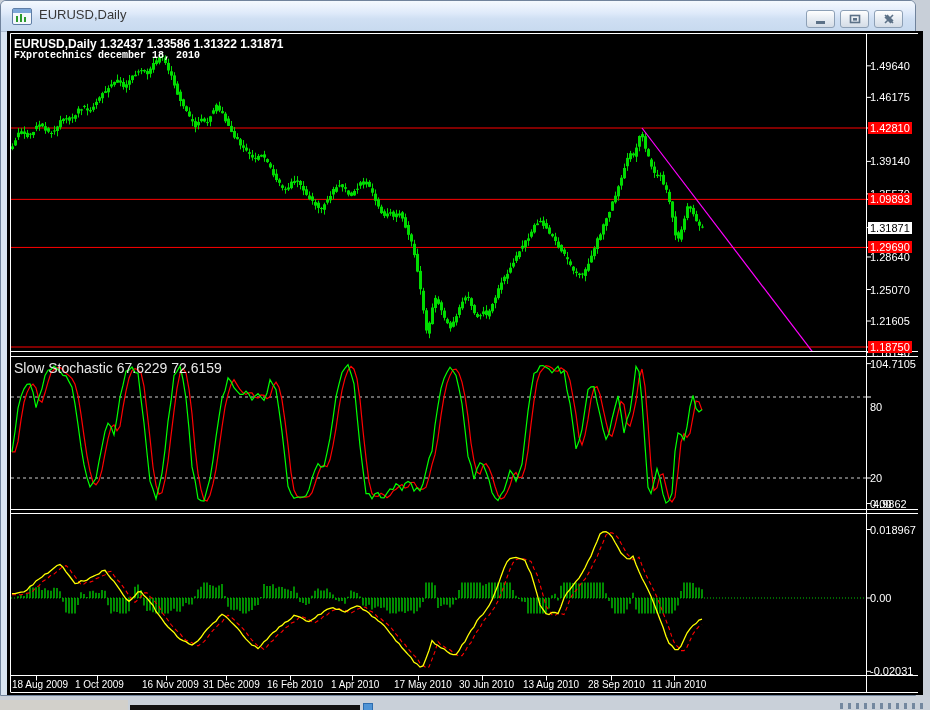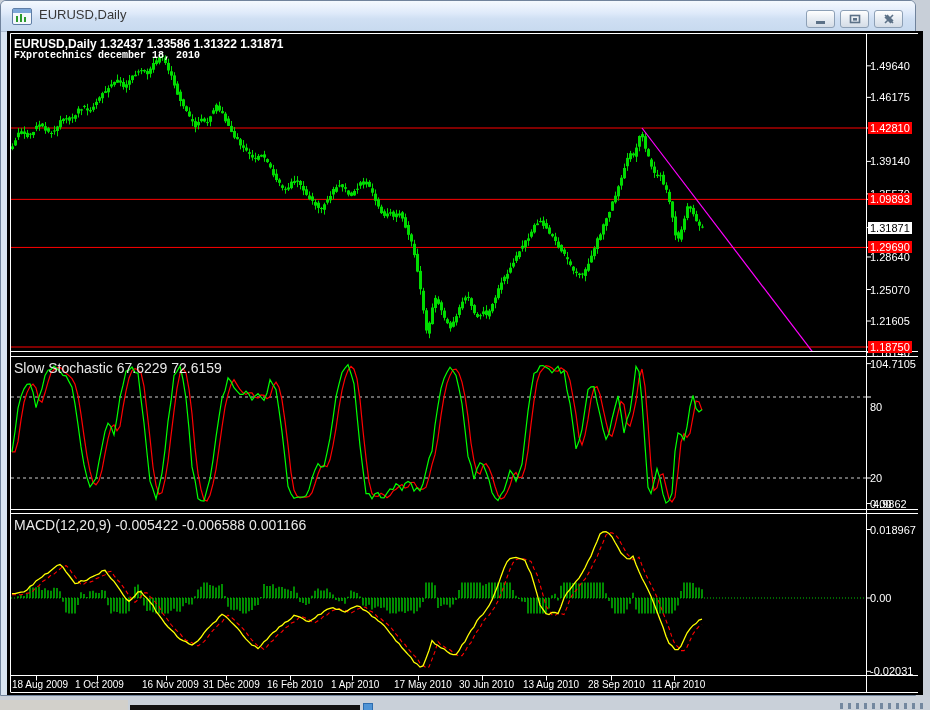--- a/index.html
+++ b/index.html
@@ -832,21 +832,20 @@
     <line x1="482.5" y1="675.5" x2="482.5" y2="680.5" stroke="#ffffff" stroke-width="1"></line>
     <line x1="546.5" y1="675.5" x2="546.5" y2="680.5" stroke="#ffffff" stroke-width="1"></line>
     <line x1="611.5" y1="675.5" x2="611.5" y2="680.5" stroke="#ffffff" stroke-width="1"></line>
     <line x1="674.5" y1="675.5" x2="674.5" y2="680.5" stroke="#ffffff" stroke-width="1"></line>
   </svg>
 
 <div id="labels">
   <div class="ohlc">EURUSD,Daily  1.32437 1.33586 1.31322 1.31871</div>
   <div class="wmark">FXprotechnics december 18, 2010</div>
   <div class="ind-label" style="top:360px">Slow Stochastic 67.6229 72.6159</div>
-  <div class="ind-label" style="top:517px">MACD(12,20,9) -0.005422 -0.006588 0.001166</div>
   <div id="axis-labels">
       <div class="axlab" style="top: 59.8px;">1.49640</div>
       <div class="axlab" style="top: 91.4px;">1.46175</div>
       <div class="axlab" style="top: 155.4px;">1.39140</div>
       <div class="axlab" style="top: 187.9px;">1.35570</div>
       <div class="axlab" style="top: 251px;">1.28640</div>
       <div class="axlab" style="top: 283.5px;">1.25070</div>
       <div class="axlab" style="top: 315px; text-align: center;">1.21605</div>
       <div class="axlab" style="top: 346.6px;">1.18140</div>
       <div class="axlab red" style="top: 122px;">1.42810</div>
@@ -867,21 +866,21 @@
       <div class="datelab" style="left: 12px;">18 Aug 2009</div>
       <div class="datelab" style="left: 75px;">1 Oct 2009</div>
       <div class="datelab" style="left: 142px;">16 Nov 2009</div>
       <div class="datelab" style="left: 203px;">31 Dec 2009</div>
       <div class="datelab" style="left: 267px;">16 Feb 2010</div>
       <div class="datelab" style="left: 331px;">1 Apr 2010</div>
       <div class="datelab" style="left: 394px;">17 May 2010</div>
       <div class="datelab" style="left: 459px;">30 Jun 2010</div>
       <div class="datelab" style="left: 523px;">13 Aug 2010</div>
       <div class="datelab" style="left: 588px;">28 Sep 2010</div>
-      <div class="datelab" style="left: 652px;">11 Apr 2010</div>
+      <div class="datelab" style="left: 652px;">11 Jun 2010</div>
     </div>
 </div>
 
 <div id="fragment">
   <div class="leftgray"></div>
   <div class="darkbar"></div>
   <div class="miniicon"></div>
   <div class="glyphs"></div>
 </div>
 

